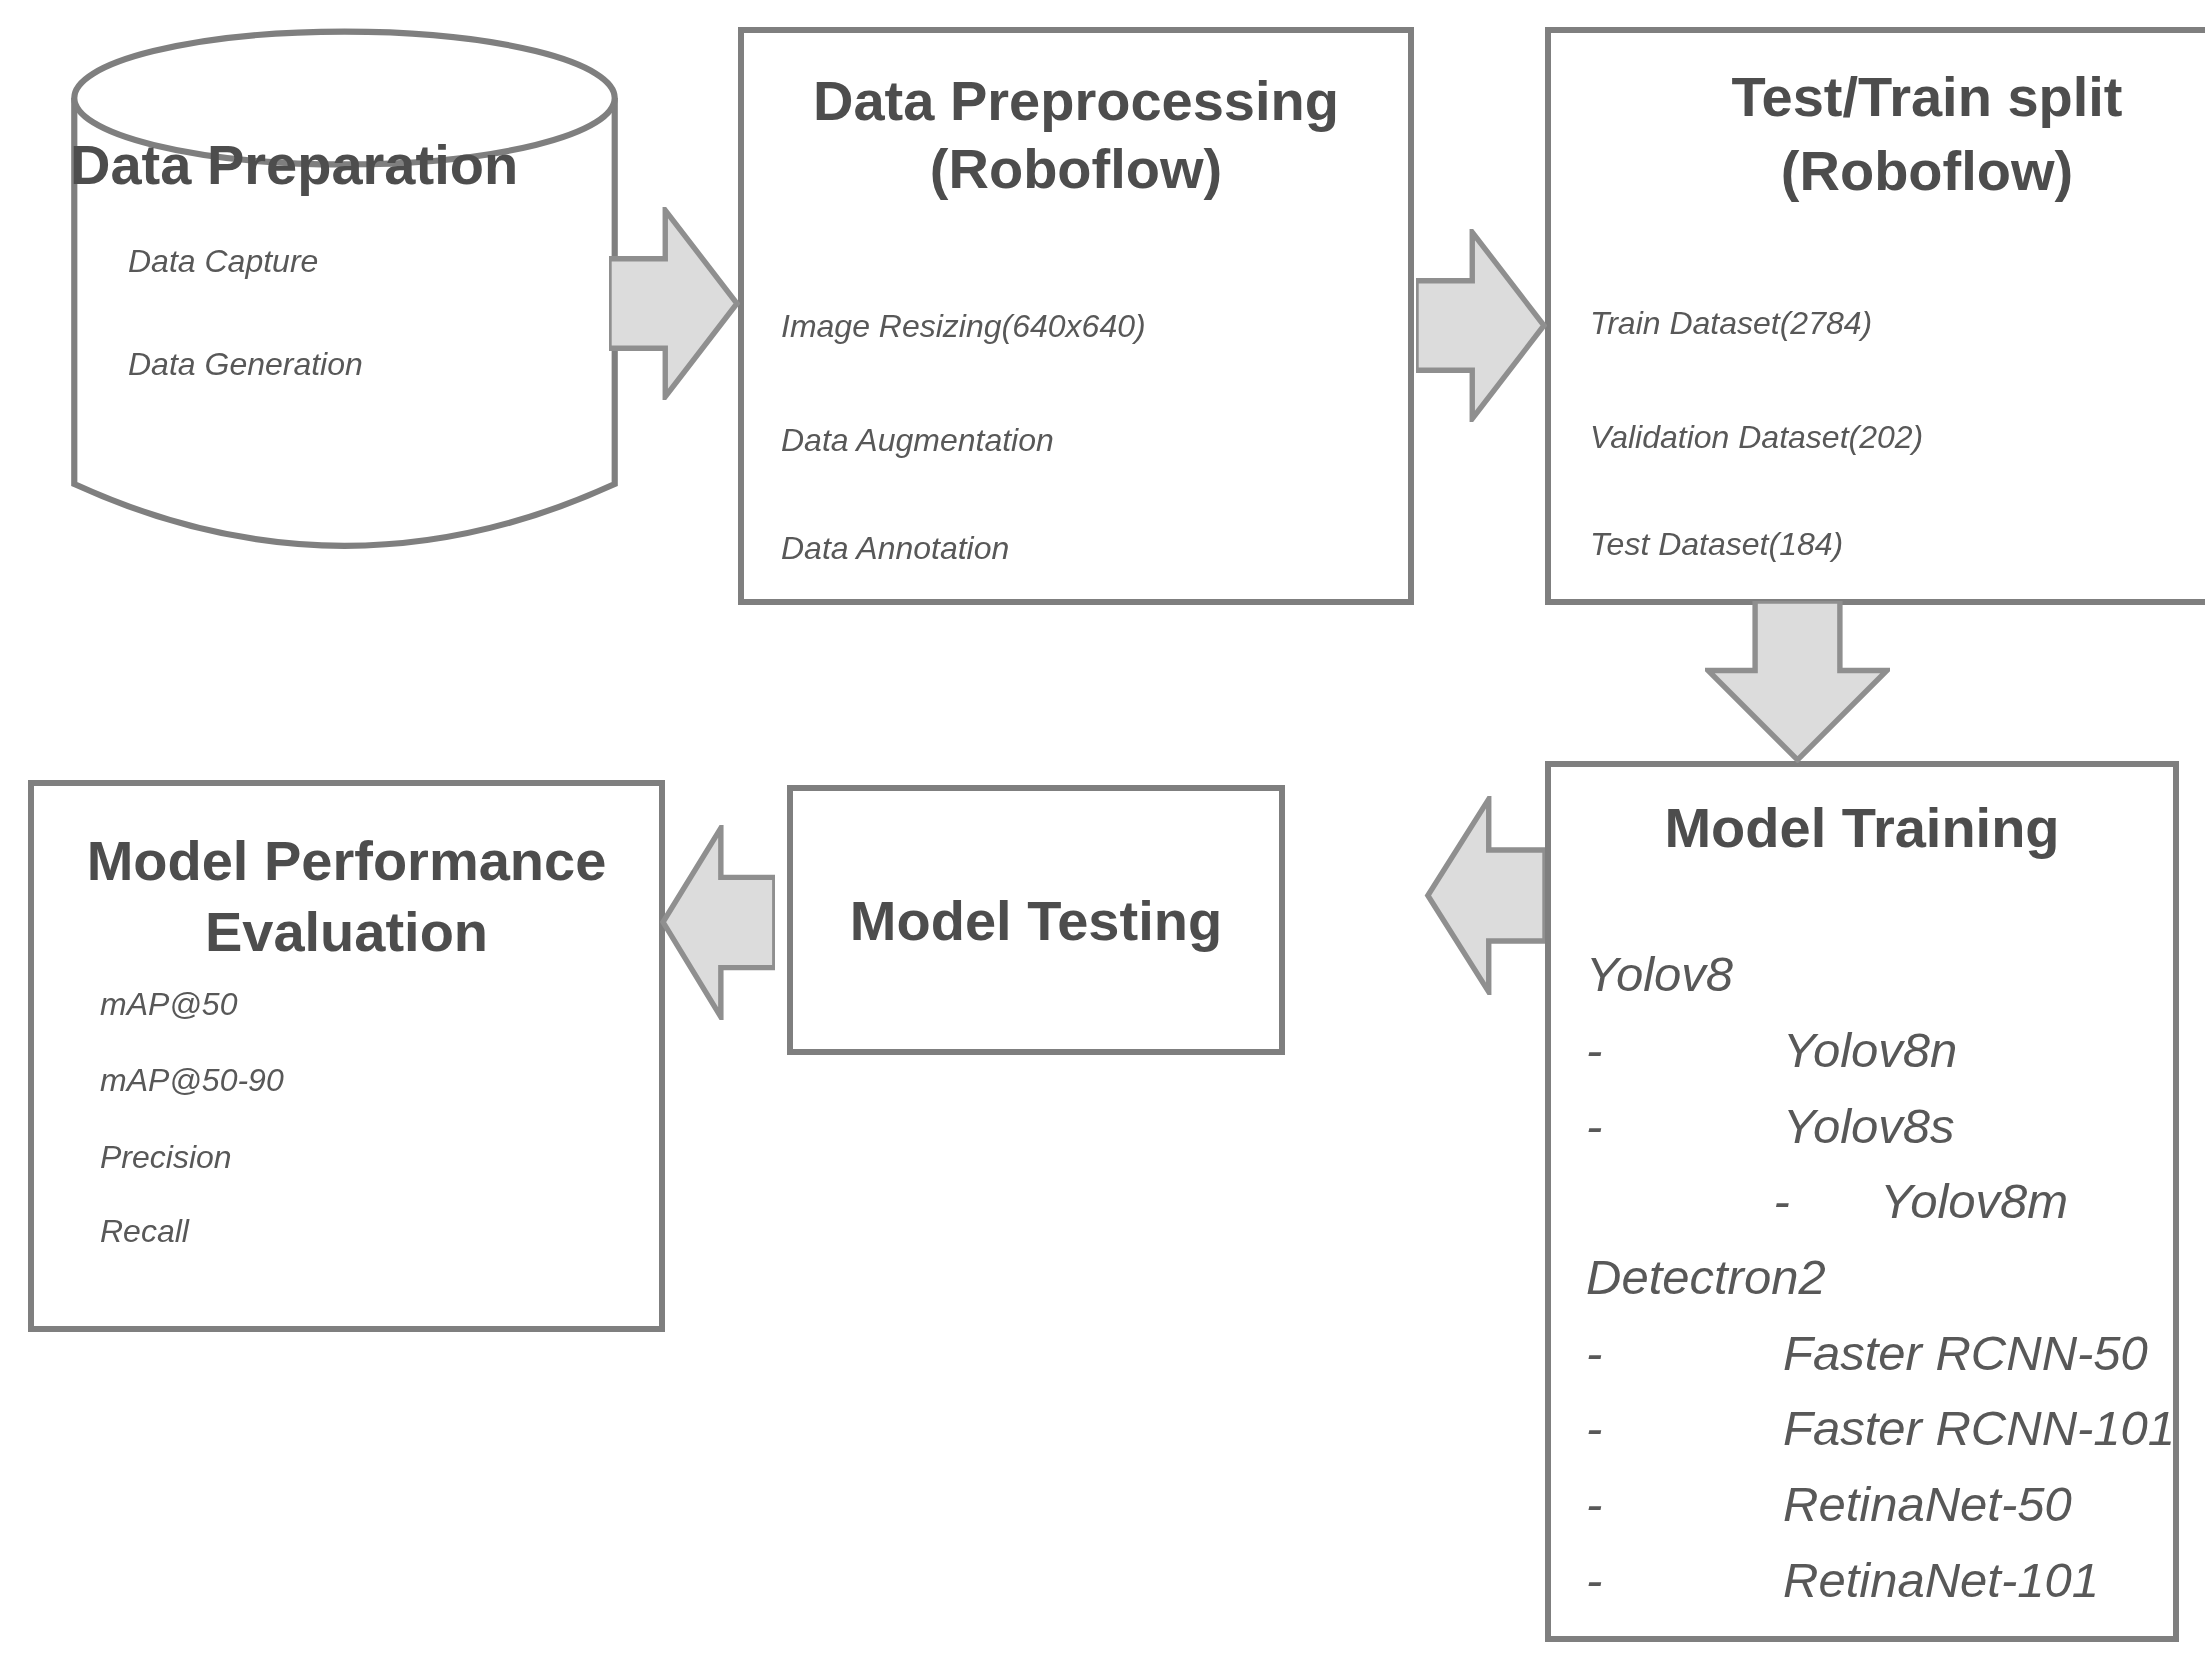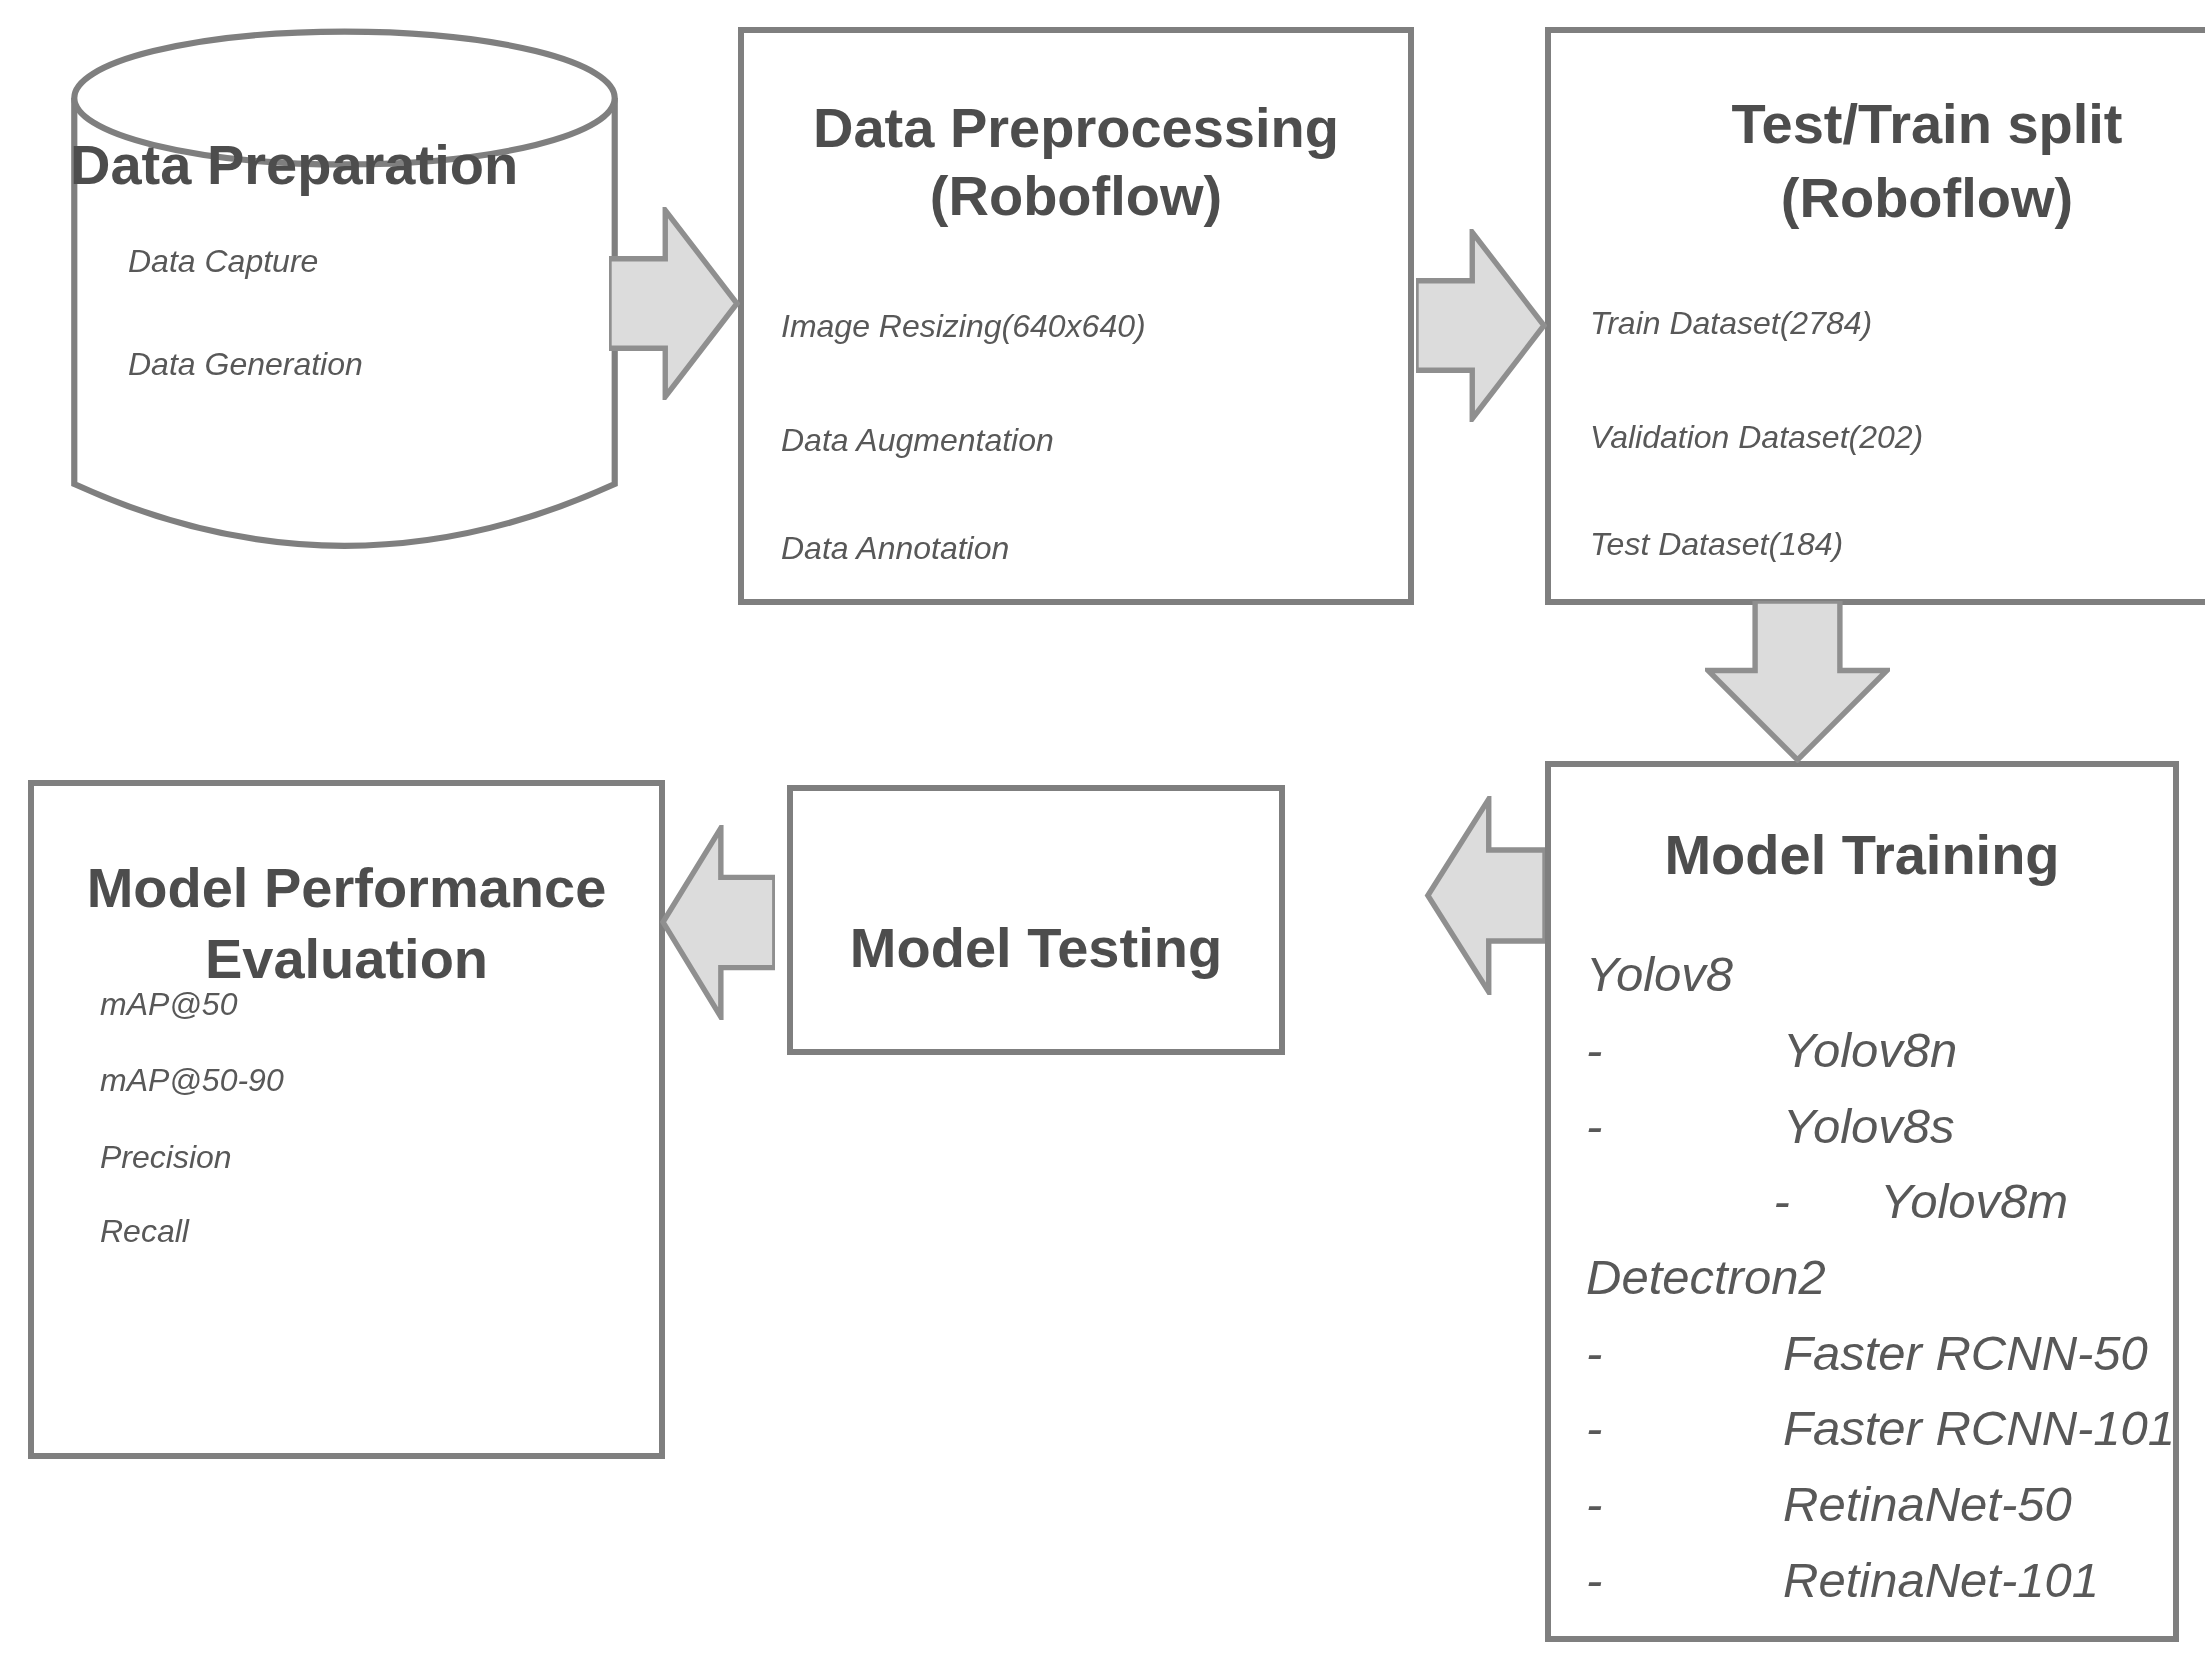--- a/index.html
+++ b/index.html
@@ -11,21 +11,20 @@
     overflow:hidden;
   }
   .node{position:absolute;box-sizing:border-box;}
   .rect-node{border:6.2px solid #7f7f7f;background:#ffffff;}
   .box-title{
     position:absolute;left:0;right:0;
     text-align:center;
     transform:translateY(-50%);
     font-weight:bold;font-size:56px;color:#4d4d4d;
     white-space:nowrap;
-    margin-top:27px;
   }
   .body-line{
     position:absolute;
     transform:translateY(-50%);
     font-style:italic;font-size:32px;color:#585858;
     white-space:nowrap;
   }
   .mt-line{
     position:absolute;left:35px;right:7.7px;
     transform:translateY(-50%);
@@ -101,21 +100,21 @@
     </div>
     <div class="mt-line bullet" style="top:813px;">
       <span class="dash">-</span><span>RetinaNet-101</span>
     </div>
   </div>
 
   <div class="node rect-node" style="left:787px;top:785px;width:498px;height:270px;text-decoration:underline;">
     <div class="box-title" style="top:129px;">Model Testing</div>
   </div>
 
-  <div class="node rect-node" style="left:28px;top:780px;width:637px;height:679px;padding-left:24px;">
+  <div class="node rect-node" style="left:28px;top:780px;width:637px;height:552px;padding-left:24px;">
     <div class="box-title" style="top:74px;">Model Performance</div>
     <div class="box-title" style="top:145px;">Evaluation</div>
     <div class="body-line" style="left:66px;top:218px;">mAP@50</div>
     <div class="body-line" style="left:66px;top:294px;">mAP@50-90</div>
     <div class="body-line" style="left:66px;top:371px;">Precision</div>
     <div class="body-line" style="left:66px;top:445px;">Recall</div>
   </div>
 
   <div class="arrow" style="left:609px;top:207px;">
     <svg width="131" height="193" viewBox="0 0 170 250">

